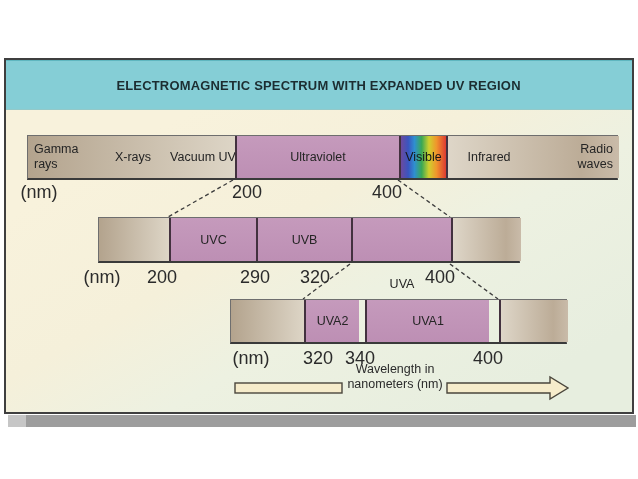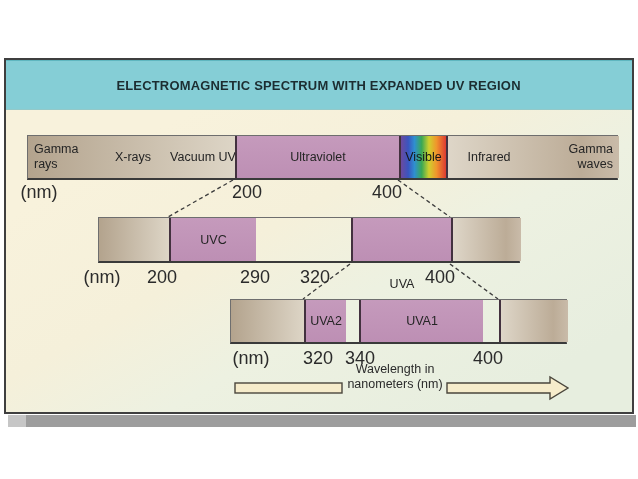--- a/index.html
+++ b/index.html
@@ -79,49 +79,52 @@
         <span class="seglabel" style="left:175px;">Vacuum UV</span>
       </div>
       <div class="seg rainbow bl" style="left:371px;width:47px;">
         <span class="seglabel" style="left:50%;color:#161616;">Visible</span>
       </div>
       <div class="seg purple bl" style="left:207px;width:164px;">
         <span class="seglabel" style="left:50%;">Ultraviolet</span>
       </div>
       <div class="seg tanR bl" style="left:418px;width:173px;">
         <span class="seglabel" style="left:41px;">Infrared</span>
-        <span class="twoline" style="right:6px;width:48px;text-align:right;">Gamma waves</span>
+        <span class="twoline" style="right:6px;width:48px;text-align:right;">Radio waves</span>
       </div>
     </div>
     <span class="tick" style="left:33px;top:72px;">(nm)</span>
     <span class="tick" style="left:241px;top:72px;">200</span>
     <span class="tick" style="left:381px;top:72px;">400</span>
 
     <div class="bar" style="left:92px;top:107px;width:422px;height:46px;">
       <div class="seg tanL" style="left:0;width:70px;"></div>
       <div class="seg purple bl" style="left:70px;width:87px;">
         <span class="seglabel" style="left:50%;">UVC</span>
+      </div>
+      <div class="seg purple bl" style="left:157px;width:95px;">
+        <span class="seglabel" style="left:50%;">UVB</span>
       </div>
       <div class="seg purple bl" style="left:252px;width:100px;">
         <span class="seglabel" style="left:50%;margin-top:44px;">UVA</span>
       </div>
       <div class="seg tanR bl" style="left:352px;width:70px;"></div>
     </div>
     <span class="tick" style="left:96px;top:157px;">(nm)</span>
     <span class="tick" style="left:156px;top:157px;">200</span>
     <span class="tick" style="left:249px;top:157px;">290</span>
     <span class="tick" style="left:309px;top:157px;">320</span>
     <span class="tick" style="left:434px;top:157px;">400</span>
 
     <div class="bar" style="left:224px;top:189px;width:337px;height:45px;">
       <div class="seg tanL" style="left:0;width:73px;"></div>
-      <div class="seg purple bl" style="left:73px;width:42px;">
+      <div class="seg purple bl" style="left:73px;width:55px;">
         <span class="seglabel" style="left:50%;">UVA2</span>
       </div>
-      <div class="seg purple bl" style="left:128px;width:124px;text-decoration:underline;">
+      <div class="seg purple bl" style="left:134px;width:124px;text-decoration:underline;">
         <span class="seglabel" style="left:50%;">UVA1</span>
       </div>
       <div class="seg tanR bl" style="left:268px;width:69px;"></div>
     </div>
     <span class="tick" style="left:245px;top:238px;">(nm)</span>
     <span class="tick" style="left:312px;top:238px;">320</span>
     <span class="tick" style="left:354px;top:238px;">340</span>
     <span class="tick" style="left:482px;top:238px;">400</span>
 
     <div class="axislabel" style="left:334px;top:252px;width:110px;">Wavelength in nanometers (nm)</div>

